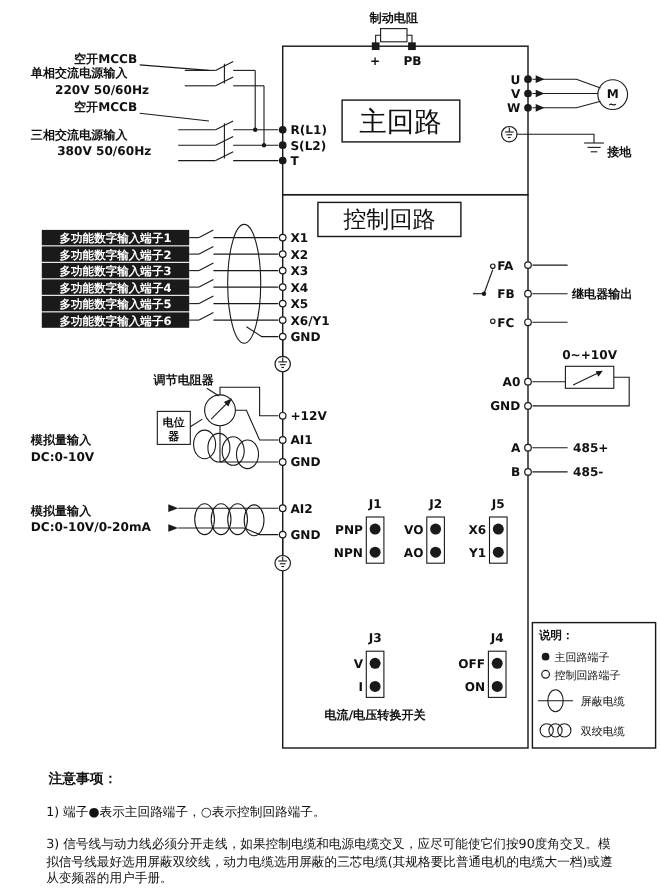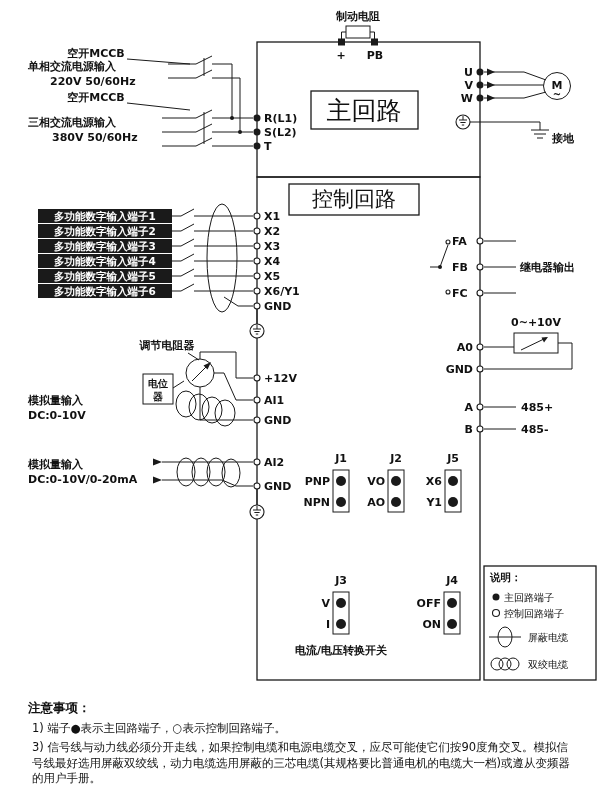--- a/index.html
+++ b/index.html
@@ -13,22 +13,22 @@
   .wlbl{font-size:10.5px;font-weight:bold;fill:#fff}
   .title-main{font-size:25px}
   .title-ctl{font-size:21px}
   .mid{text-anchor:middle}
   .end{text-anchor:end}
   .wire{stroke:#1a1a1a;stroke-width:1;fill:none}
   .boxline{stroke:#1a1a1a;stroke-width:1.3;fill:none}
   .fillk{fill:#1a1a1a;stroke:none}
   .ct{fill:#fff;stroke:#1a1a1a;stroke-width:1.1}
   .notes{position:absolute;left:28px;top:700px;width:552px;font-size:11.5px;line-height:1.35}
-  .notes .nt{font-weight:bold;font-size:12.5px;margin:0 0 3px 0}
-  .notes p{margin:4px}
+  .notes .nt{font-weight:bold;font-size:12.5px;margin:0 0 3px 16px}
+  .notes p{margin:14px}
 </style>
 </head>
 <body>
 
 <svg width="600" height="812" viewBox="0 0 600 812">
   <defs>
     <g id="earthsym">
       <line x1="0" y1="-5" x2="0" y2="-1"></line>
       <line x1="-4" y1="-1" x2="4" y2="-1"></line>
       <line x1="-2.6" y1="1.5" x2="2.6" y2="1.5"></line>

